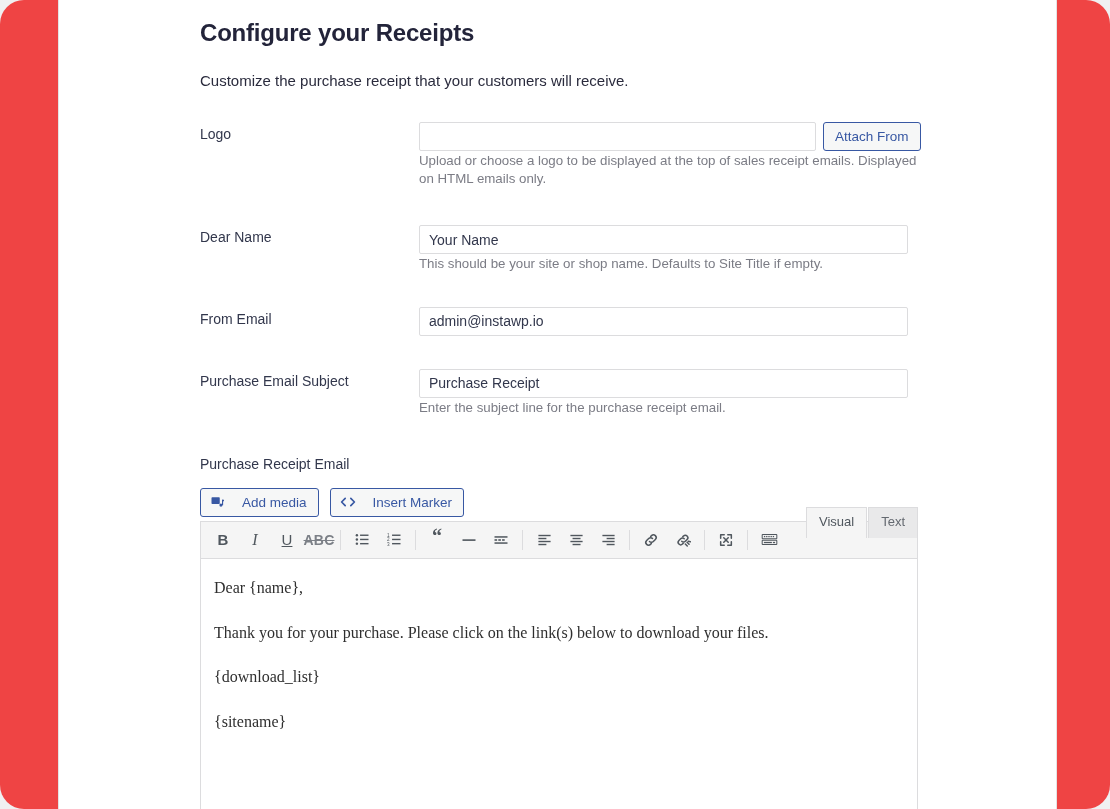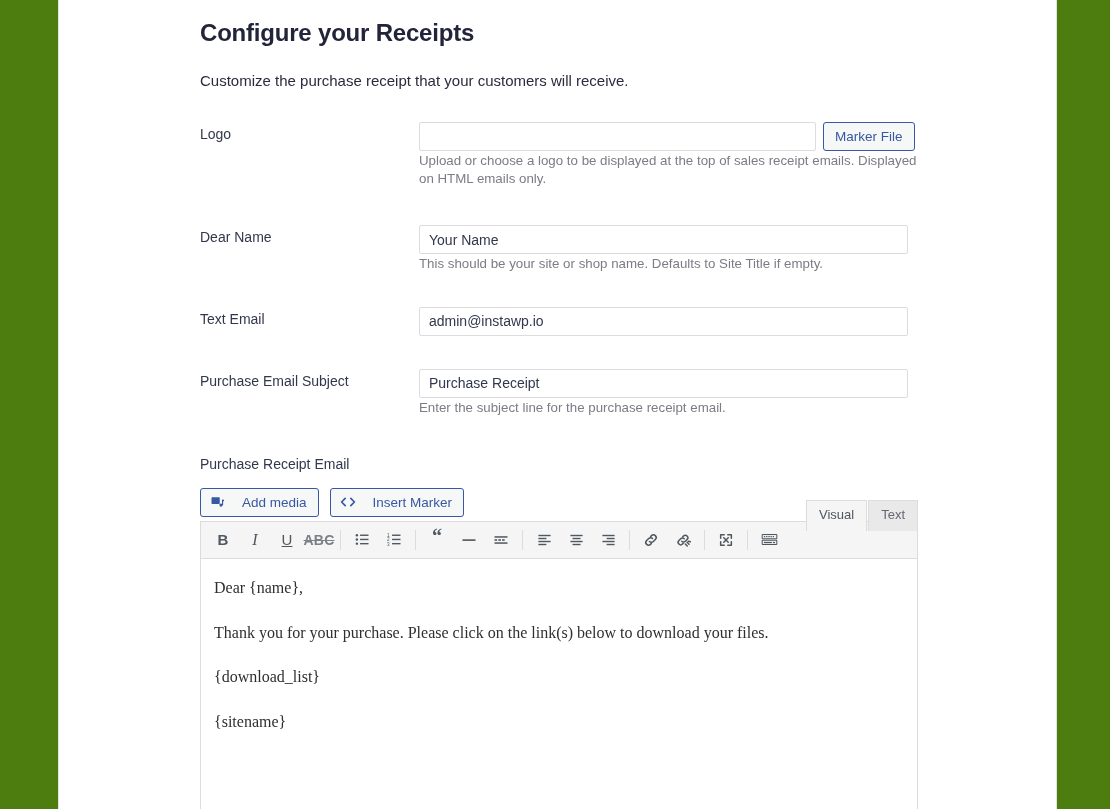--- a/index.html
+++ b/index.html
@@ -10,21 +10,22 @@
     height: 809px;
     overflow: hidden;
     background: #f0f0f1;
     font-family: "Liberation Sans", sans-serif;
   }
 
   .page-wrap {
     position: relative;
     width: 1110px;
     height: 809px;
-    background: #4d7c0f;
+    background: #ef4444;
+    border-radius: 24px;
   }
 
   .content-card {
     position: absolute;
     left: 58px;
     top: 0;
     width: 999px;
     height: 809px;
     background: #ffffff;
     border-left: 1px solid #e3e3e4;
@@ -180,21 +181,21 @@
     font-family: "Liberation Sans", sans-serif;
     font-size: 13px;
     color: #646970;
     padding: 6px 12px 7px;
     border: 1px solid #dcdcde;
     border-bottom: none;
     background: #f0f0f1;
     cursor: pointer;
     line-height: 1.3;
     position: relative;
-    top: 1px;
+    top: 8px;
   }
   .mode-tab.active {
     background: #f5f5f5;
     color: #50575e;
     border-color: #dcdcde;
     z-index: 2;
   }
   .mode-tab.inactive {
     margin-left: 1px;
     background: #e9e9ea;
@@ -273,40 +274,40 @@
       <h1 class="page-title">Configure your Receipts</h1>
       <p class="page-subtitle">Customize the purchase receipt that your customers will receive.</p>
 
       <div class="form-table">
 
         <div class="form-row row-logo">
           <div class="row-label">Logo</div>
           <div class="row-field">
             <div class="logo-field-line">
               <input class="text-input logo-input" type="text" value="" style="">
-              <button class="attach-btn">Marker File</button>
+              <button class="attach-btn">Attach From</button>
             </div>
             <div class="field-desc">Upload or choose a logo to be displayed at the top of sales receipt emails. Displayed on HTML emails only.</div>
           </div>
         </div>
 
         <div class="spacer-1"></div>
 
         <div class="form-row">
           <div class="row-label">Dear Name</div>
           <div class="row-field">
             <input class="text-input" type="text" value="Your Name" style="">
             <div class="field-desc">This should be your site or shop name. Defaults to Site Title if empty.</div>
           </div>
         </div>
 
         <div class="spacer-2"></div>
 
         <div class="form-row">
-          <div class="row-label">Text Email</div>
+          <div class="row-label">From Email</div>
           <div class="row-field">
             <input class="text-input" type="text" value="admin@instawp.io" style="">
           </div>
         </div>
 
         <div class="spacer-3"></div>
 
         <div class="form-row">
           <div class="row-label">Purchase Email Subject</div>
           <div class="row-field">

